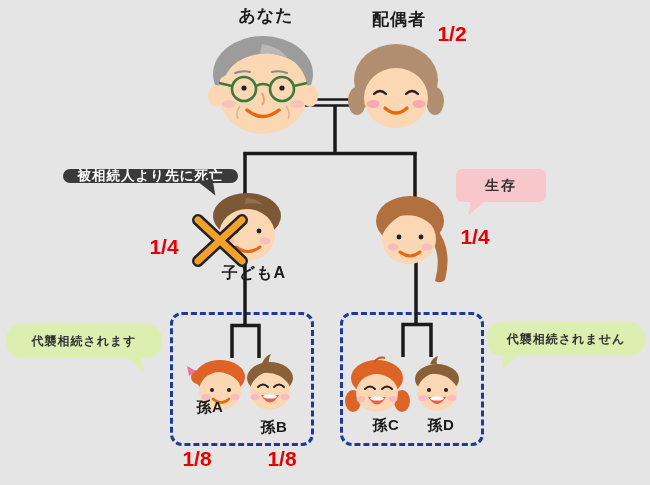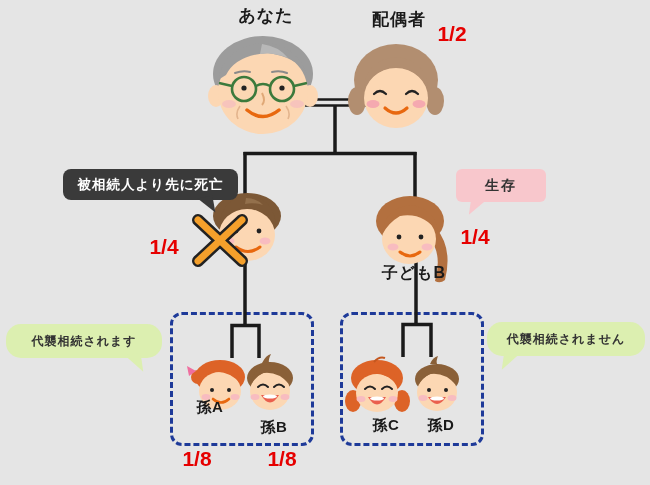--- a/index.html
+++ b/index.html
@@ -15,21 +15,21 @@
   .fraction{
     position:absolute;transform:translateX(-50%);
     font-weight:bold;font-size:21px;color:#e60000;white-space:nowrap;
   }
   .bubble{
     position:absolute;display:flex;align-items:center;justify-content:center;
     font-weight:bold;white-space:nowrap;z-index:5;
   }
   .bubble .tail{position:absolute;width:0;height:0;}
   .bubble-dark{
-    left:63px;top:169px;width:175px;height:31px;border-radius:8px;
+    left:63px;top:169px;width:175px;height:14px;border-radius:8px;
     background:#3a3a3a;color:#fff;font-size:13.5px;letter-spacing:1px;
   }
   .bubble-dark .tail{
     right:24px;bottom:-14px;
     border-top:17px solid #3a3a3a;border-left:15px solid transparent;
     transform:rotate(-10deg);
   }
   .bubble-pink{
     left:456px;top:169px;width:90px;height:33px;border-radius:6px;
     background:#f8c7cc;color:#333;font-size:14px;letter-spacing:2px;
@@ -204,21 +204,21 @@
       <circle cx="446" cy="390" r="2" fill="#222"></circle>
       <path d="M428,397 Q437,411 446,397 Z" fill="#ea5f4d"></path>
       <ellipse cx="437" cy="398.5" rx="7" ry="2" fill="#fff"></ellipse>
       <ellipse cx="423" cy="398" rx="4.5" ry="3" fill="#f8bcc0"></ellipse>
       <ellipse cx="452" cy="398" rx="4.5" ry="3" fill="#f8bcc0"></ellipse>
     </g>
   </svg>
 
   <div class="name-label txt" style="left:266px;top:4px;">あなた</div>
   <div class="name-label txt" style="left:399px;top:8px;">配偶者</div>
-  <div class="name-label txt" style="left:414px;top:263px;font-size:16px;">子どもB</div>
+  <div class="name-label txt" style="left:254px;top:263px;font-size:16px;">子どもA</div>
   <div class="name-label small-label txt" style="left:210px;top:398px;">孫A</div>
   <div class="name-label small-label txt" style="left:274px;top:418px;">孫B</div>
   <div class="name-label small-label txt" style="left:386px;top:416px;">孫C</div>
   <div class="name-label small-label txt" style="left:441px;top:416px;">孫D</div>
 
   <div class="fraction txt" style="left:452px;top:22px;">1/2</div>
   <div class="fraction txt" style="left:164px;top:235px;">1/4</div>
   <div class="fraction txt" style="left:475px;top:225px;">1/4</div>
   <div class="fraction txt" style="left:197px;top:447px;">1/8</div>
   <div class="fraction txt" style="left:282px;top:447px;">1/8</div>

